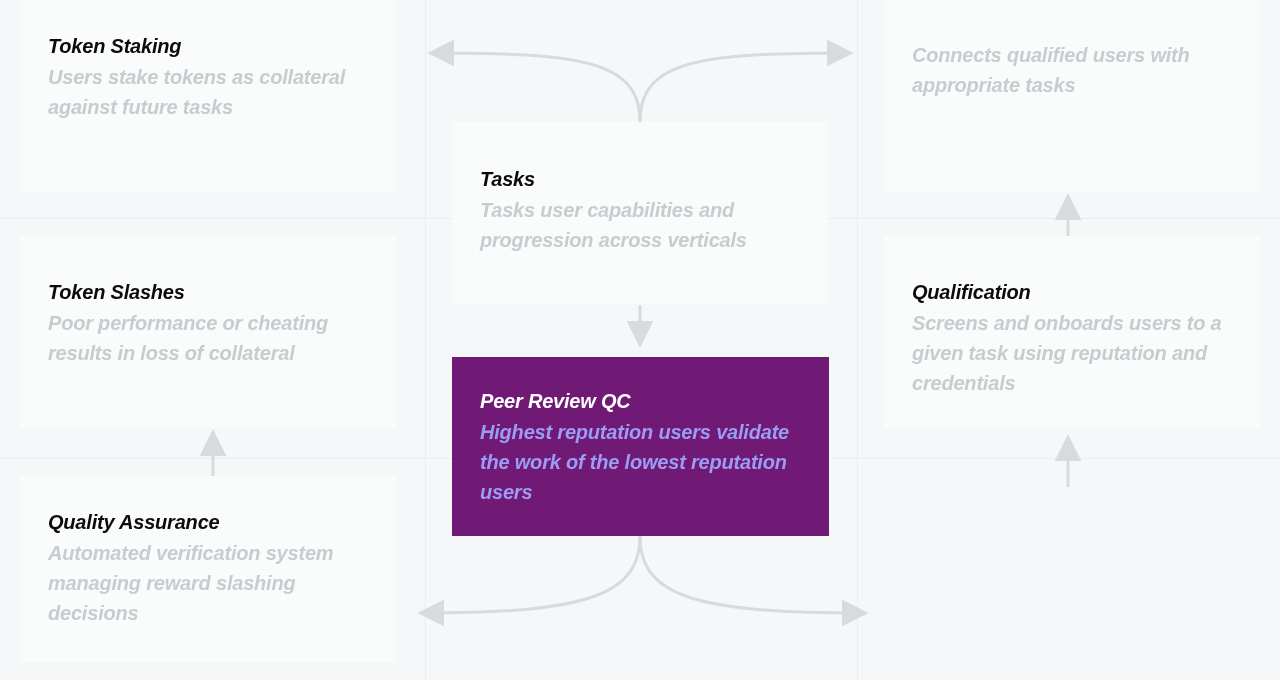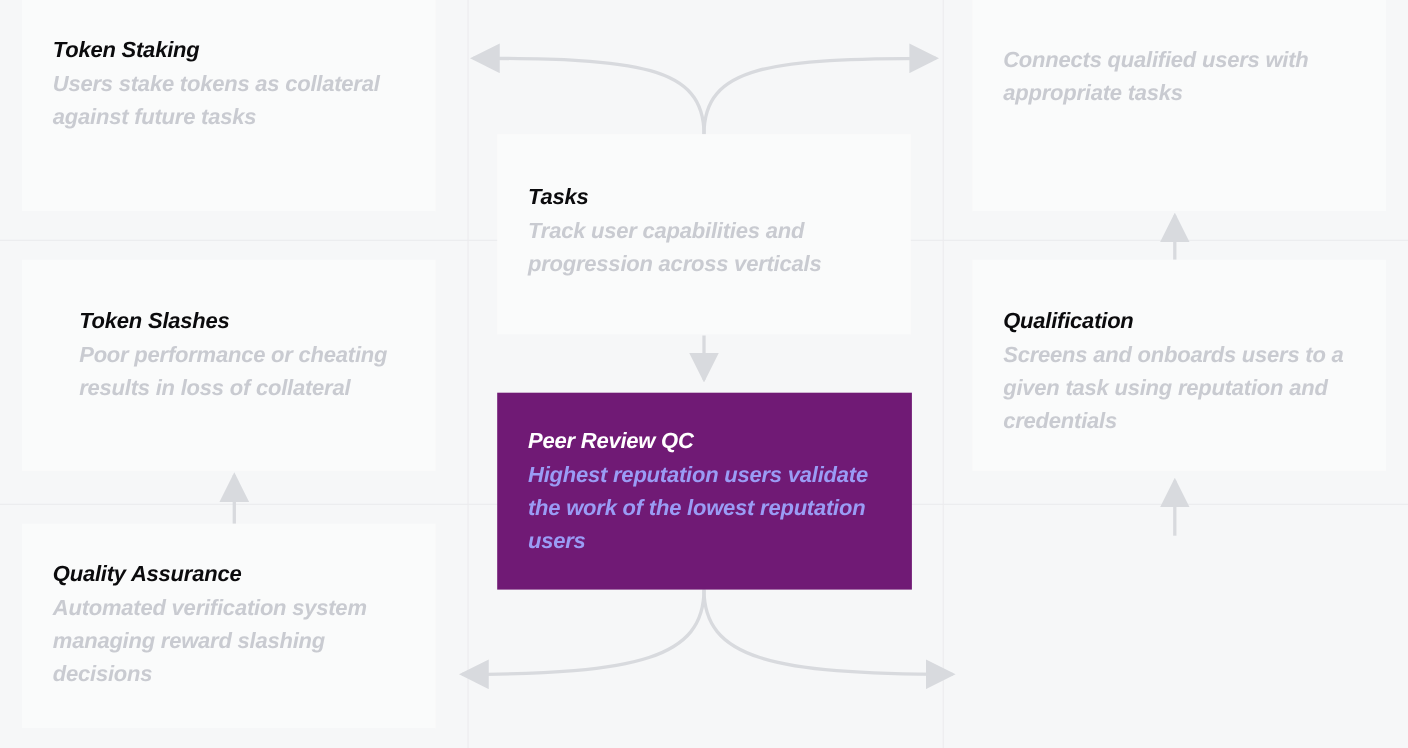--- a/index.html
+++ b/index.html
@@ -88,21 +88,21 @@
   #card-qualification   { left: 884px; top: 236px; width: 376px; height: 192px; }
   #card-reputation      { left: 884px; top: 476px; width: 376px; height: 186px; }
 
   
   .card .inner {
     position: absolute;
     left: 28px;
     right: 20px;
   }
   #card-token-staking   .inner { top: 34px; }
-  #card-token-slashes   .inner { top: 44px; margin-left: 24px; }
+  #card-token-slashes   .inner { top: 44px; }
   #card-quality-assurance .inner { top: 34px; }
   #card-tasks           .inner { top: 45px; }
   #card-peer-review     .inner { top: 32px; }
   #card-matching        .inner { top: 36px; }
   #card-qualification   .inner { top: 44px; }
   #card-reputation      .inner { top: 34px; }
 </style>
 </head>
 <body>
 
@@ -173,21 +173,21 @@
   <div class="card" id="card-quality-assurance">
     <div class="inner">
       <div class="card-title">Quality Assurance</div>
       <div class="card-desc">Automated verification system managing reward slashing decisions</div>
     </div>
   </div>
 
   <div class="card" id="card-tasks">
     <div class="inner">
       <div class="card-title">Tasks</div>
-      <div class="card-desc">Track user capabilities and progression across verticals</div>
+      <div class="card-desc">Tasks user capabilities and progression across verticals</div>
     </div>
   </div>
 
   <div class="card highlight" id="card-peer-review">
     <div class="inner">
       <div class="card-title">Peer Review QC</div>
       <div class="card-desc">Highest reputation users validate the work of the lowest reputation users</div>
     </div>
   </div>
 

